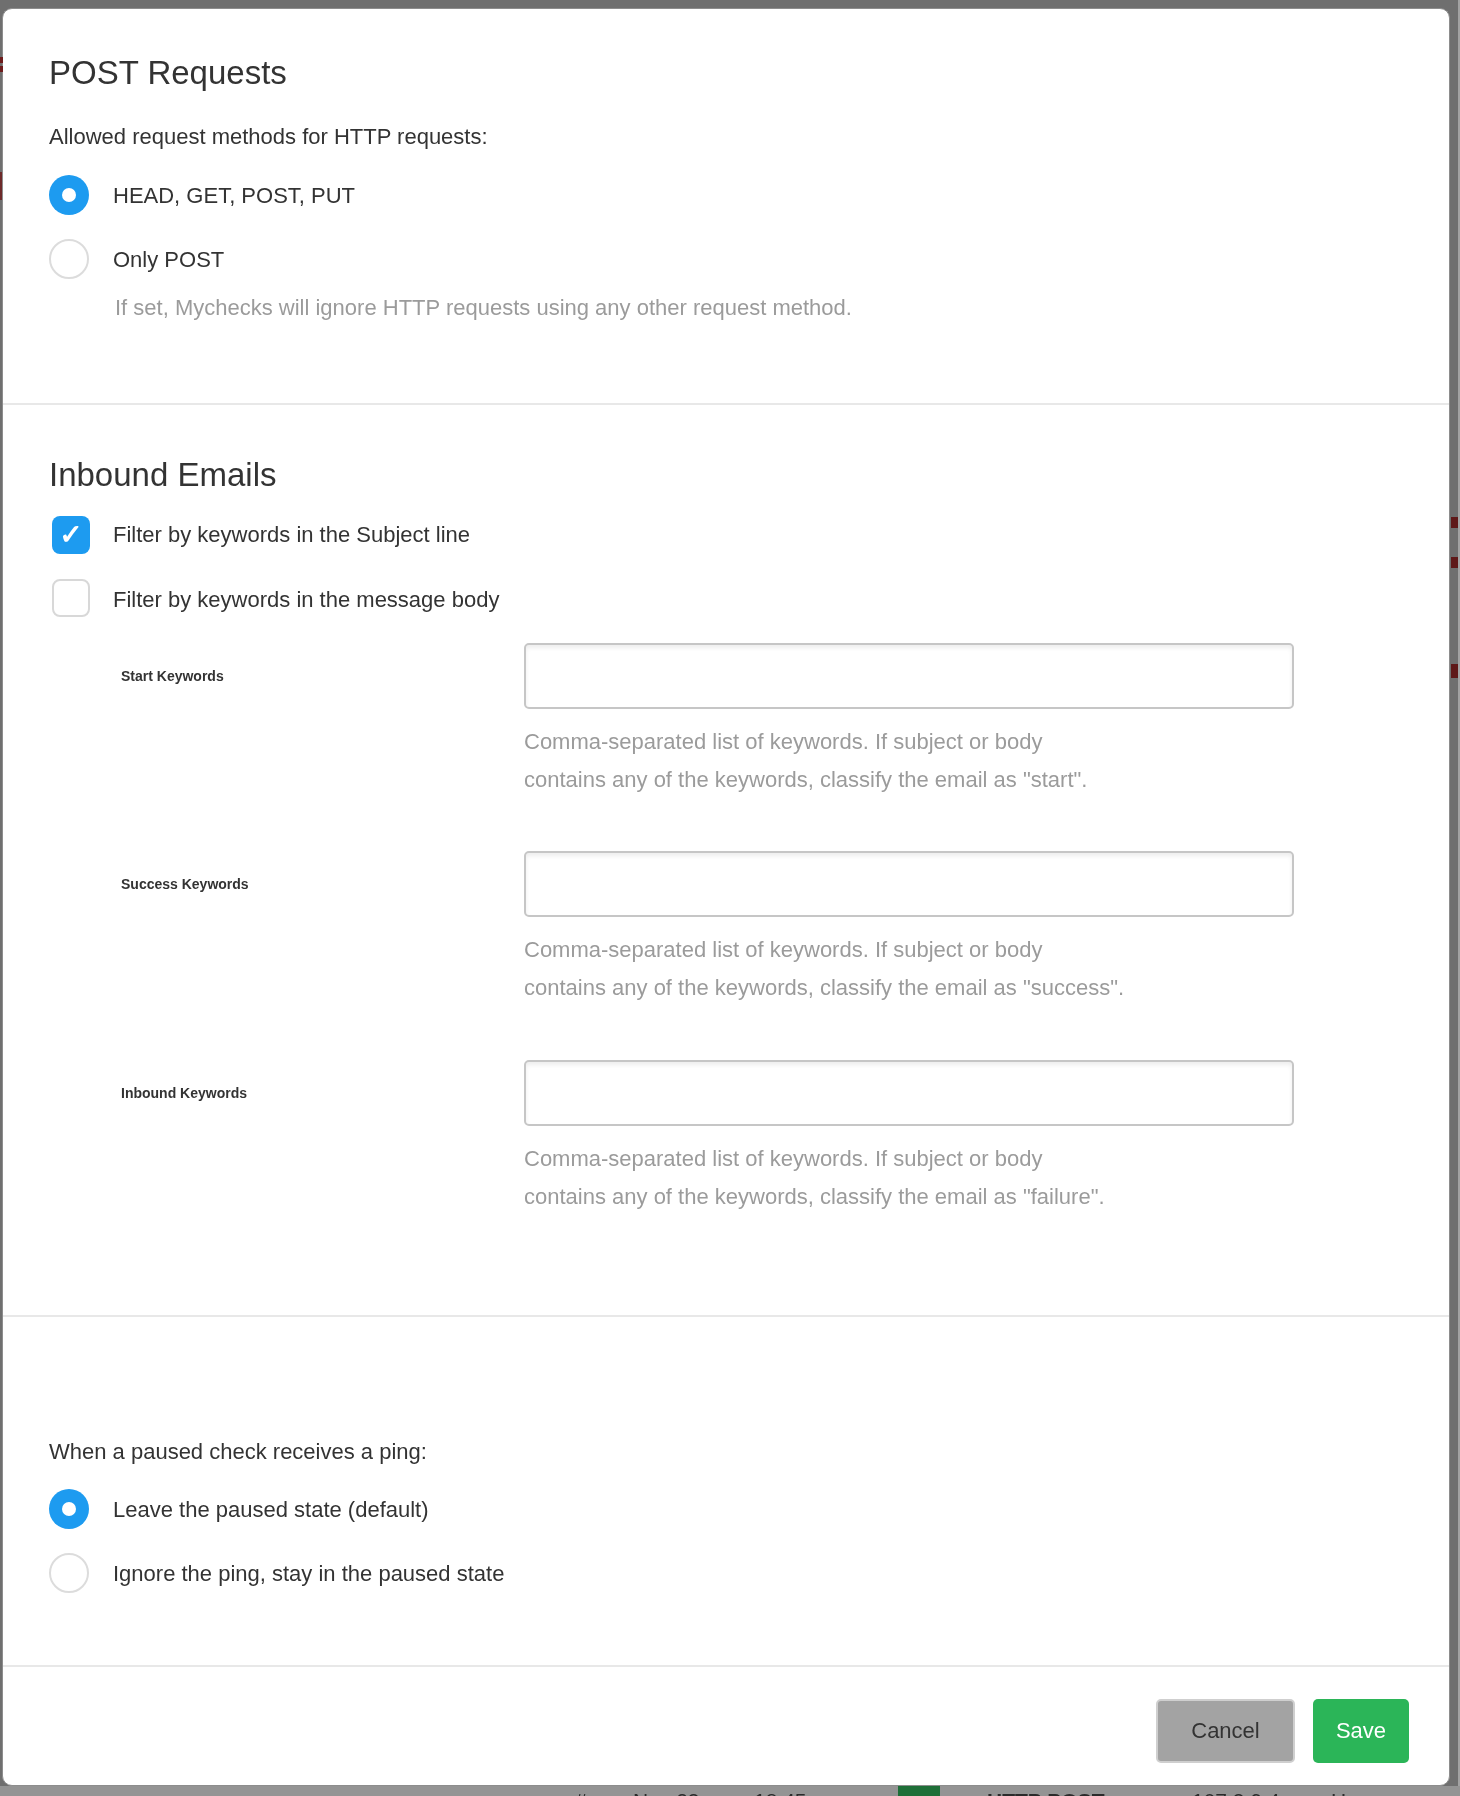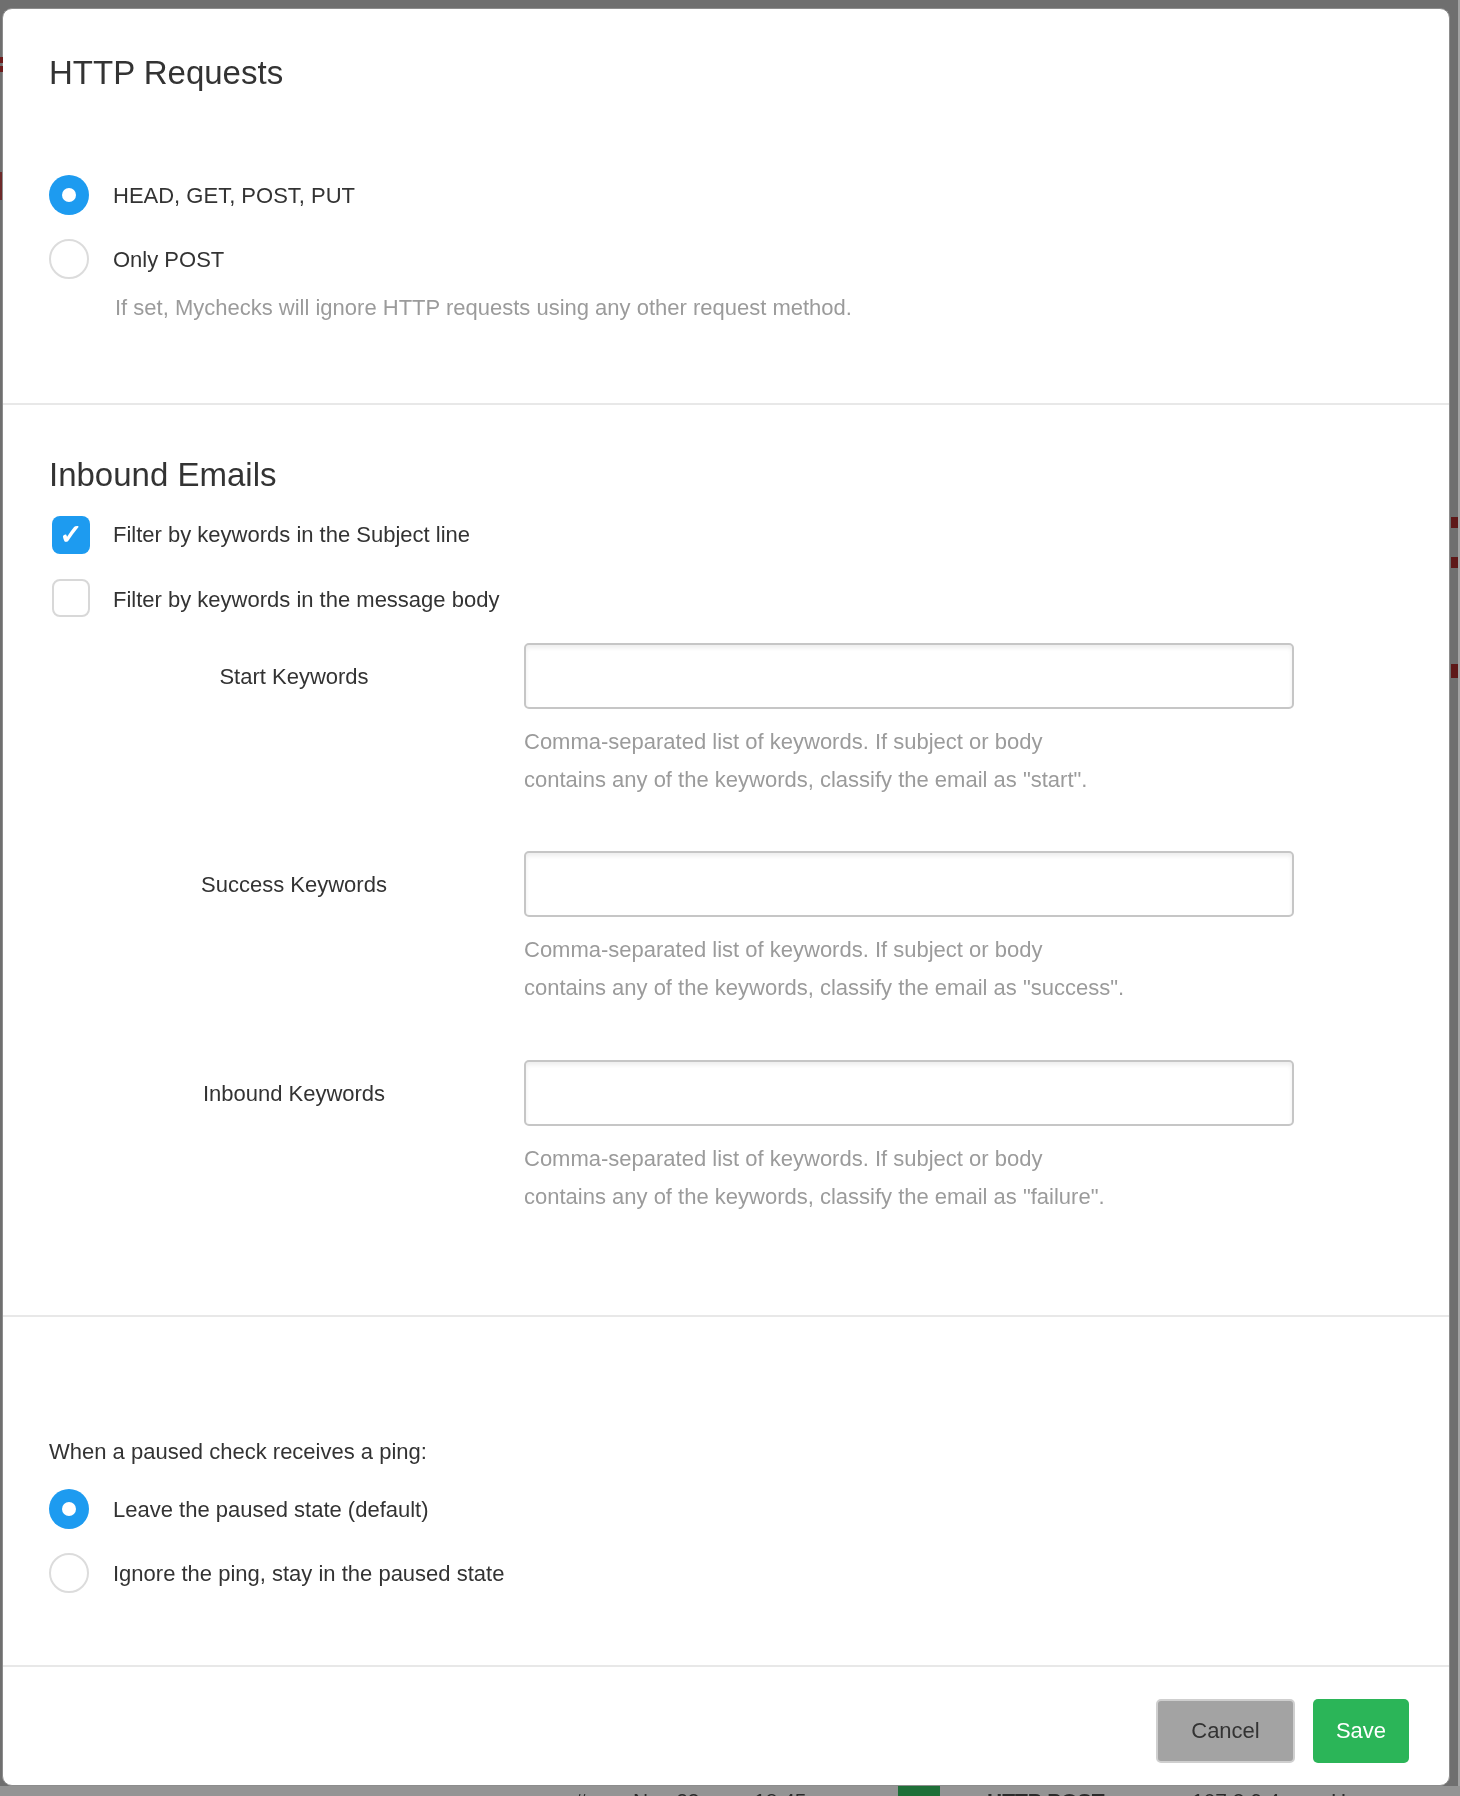--- a/index.html
+++ b/index.html
@@ -36,22 +36,22 @@
     background:#fff; border:2px solid #d8d8d8;
     text-align:center;
   }
   .checkbox.checked { background:#1d9bf0; border:none; }
   .checkbox .tick {
     color:#fff; font-size:28px; line-height:38px; font-weight:bold;
     display:block;
   }
   .opt-label { font-size:22px; line-height:27px; color:#333; }
   .field-label {
-    font-size:22px; line-height:27px; font-weight:normal; color:#333;
-    width:346px; text-align:center; display:block;
+    font-size:14px; line-height:27px; font-weight:bold; color:#333;
+    width:346px; text-align:left; display:block;
   }
   .text-input {
     width:770px; height:66px;
     border:2px solid #c6c6c6; border-radius:5px; background:#fff;
     box-shadow: inset 0 3px 4px rgba(0,0,0,0.07);
     font-size:22px; padding:0 14px; color:#333; outline:none;
   }
   .help-block span { display:block; }
   .btn {
     font-size:22px; border-radius:5px; cursor:pointer;
@@ -75,22 +75,23 @@
   }
   .strip .frag-bold { font-weight:bold; }
   .strip .badge { position:absolute; left:898px; top:0; width:42px; height:10px; background:#1e6f38; }
   .right-track { left:1458px; top:0; width:2px; height:1796px; background:#a2a2a2; }
 </style>
 </head>
 <body>
 
 <div class="modal">
 
-  <div class="abs section-title" style="left:46px; top:44px;">HTTP Requests</div>
+  <div class="abs section-title" style="left:46px; top:44px;">POST Requests</div>
 
+  <div class="abs body-text" style="left:46px; top:114px;">Allowed request methods for HTTP requests:</div>
 
   <div class="abs radio selected" style="left:46px; top:166px;">
     <span class="dot"></span>
   </div>
   <div class="abs opt-label" style="left:110px; top:173px;">HEAD, GET, POST, PUT</div>
 
   <div class="abs radio" style="left:46px; top:230px;"></div>
   <div class="abs opt-label" style="left:110px; top:237px;">Only POST</div>
 
   <div class="abs help-text" style="left:112px; top:284px; line-height:30px;">If set, Mychecks will ignore HTTP requests using any other request method.</div>

